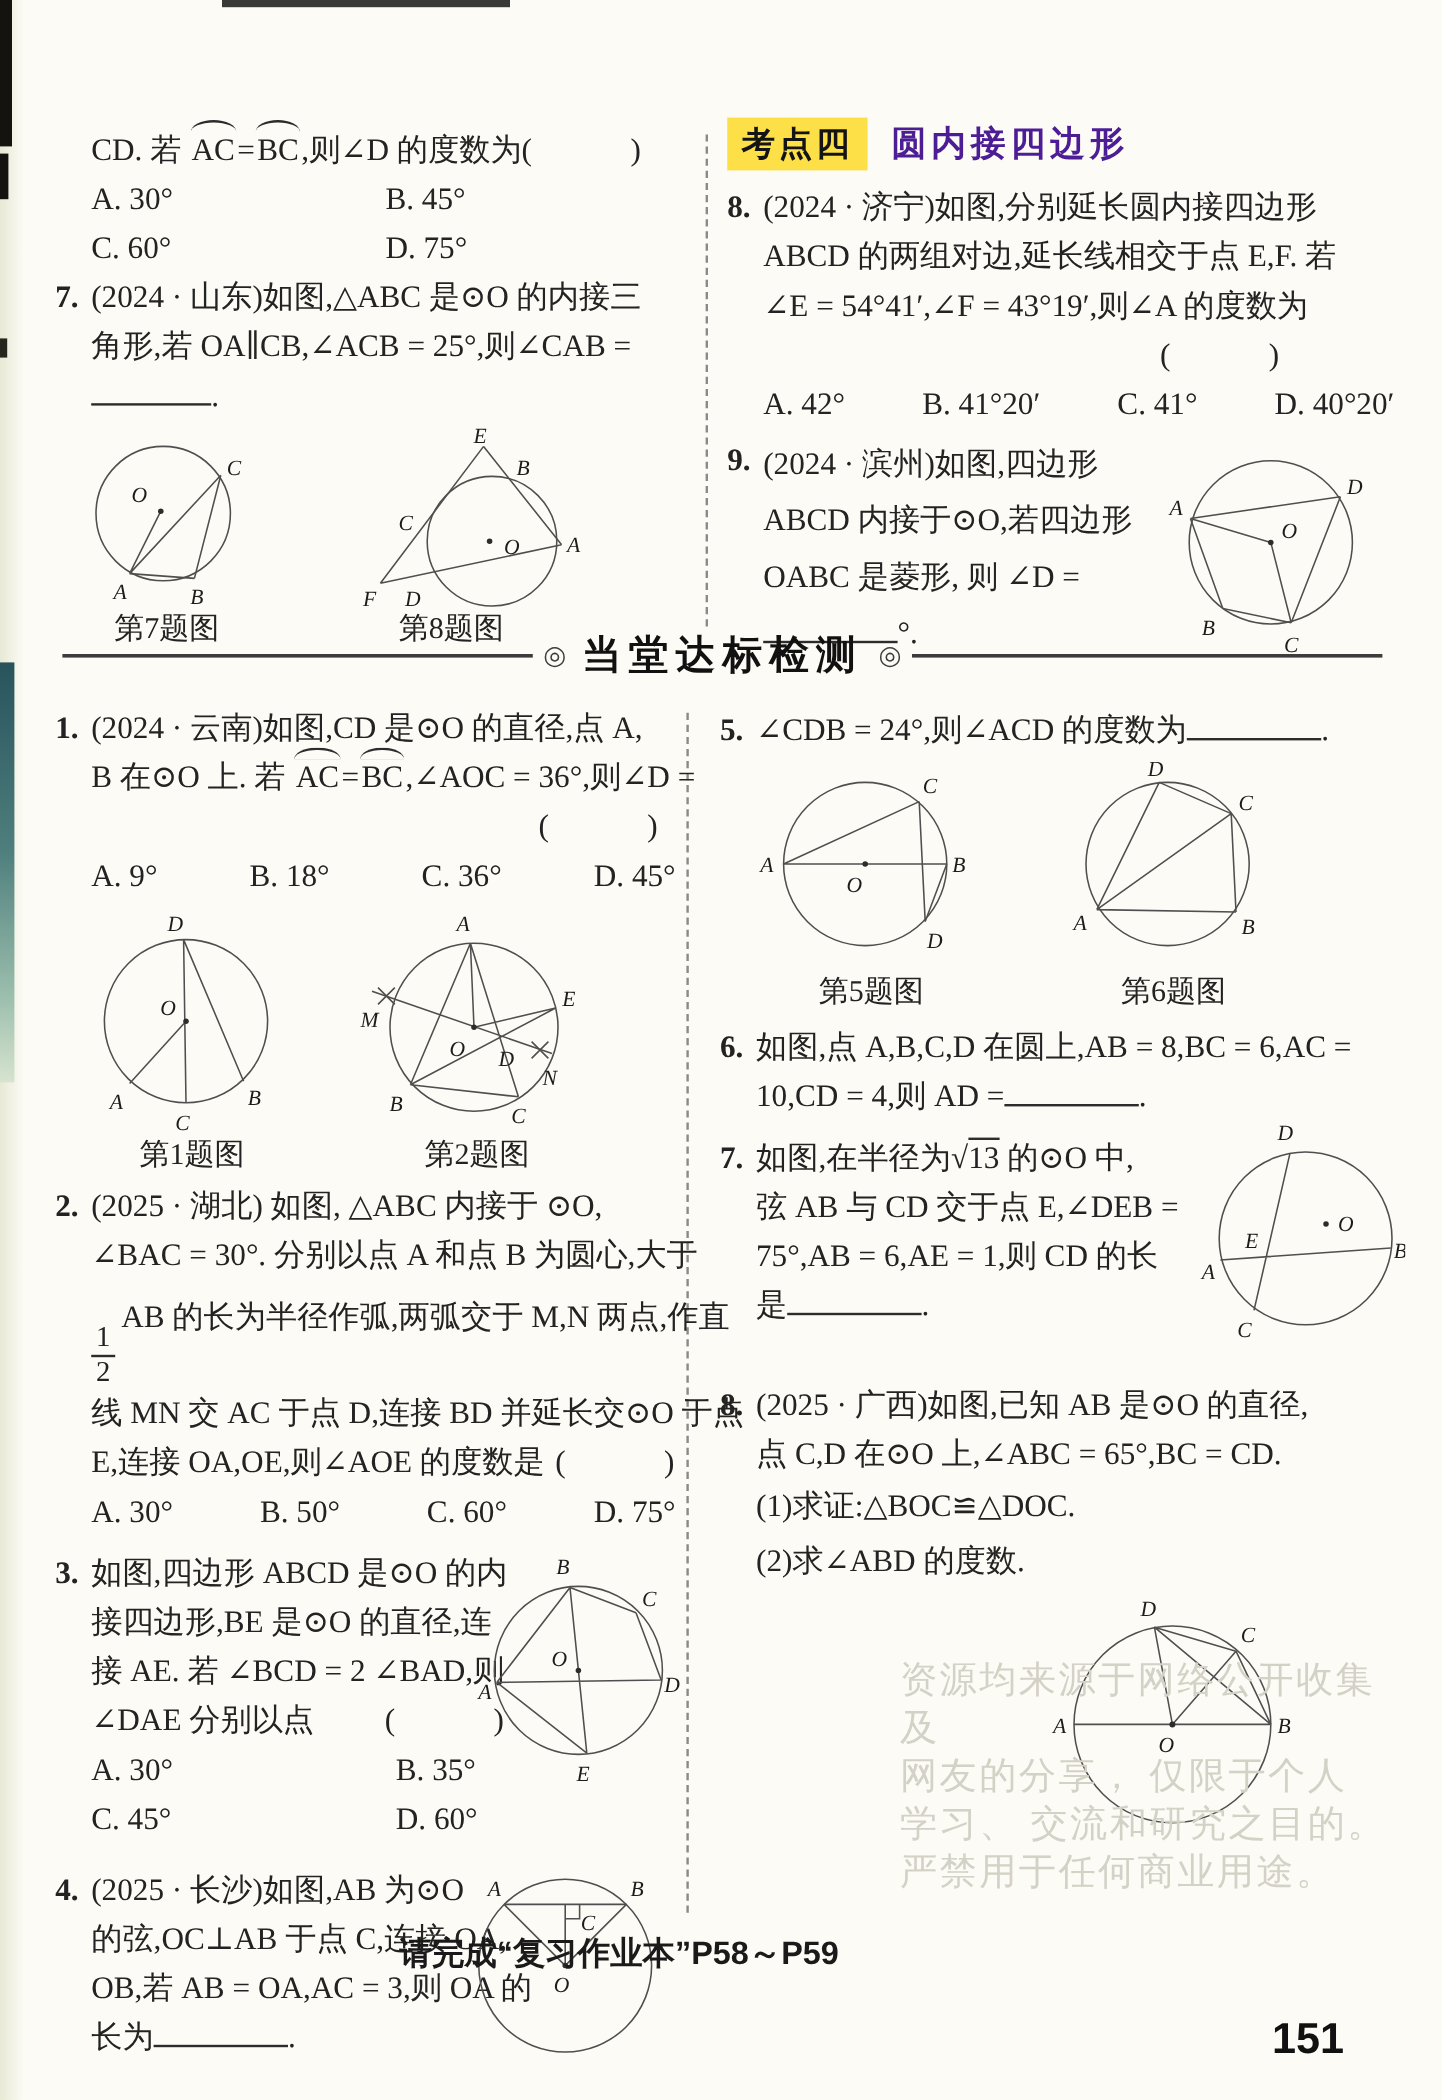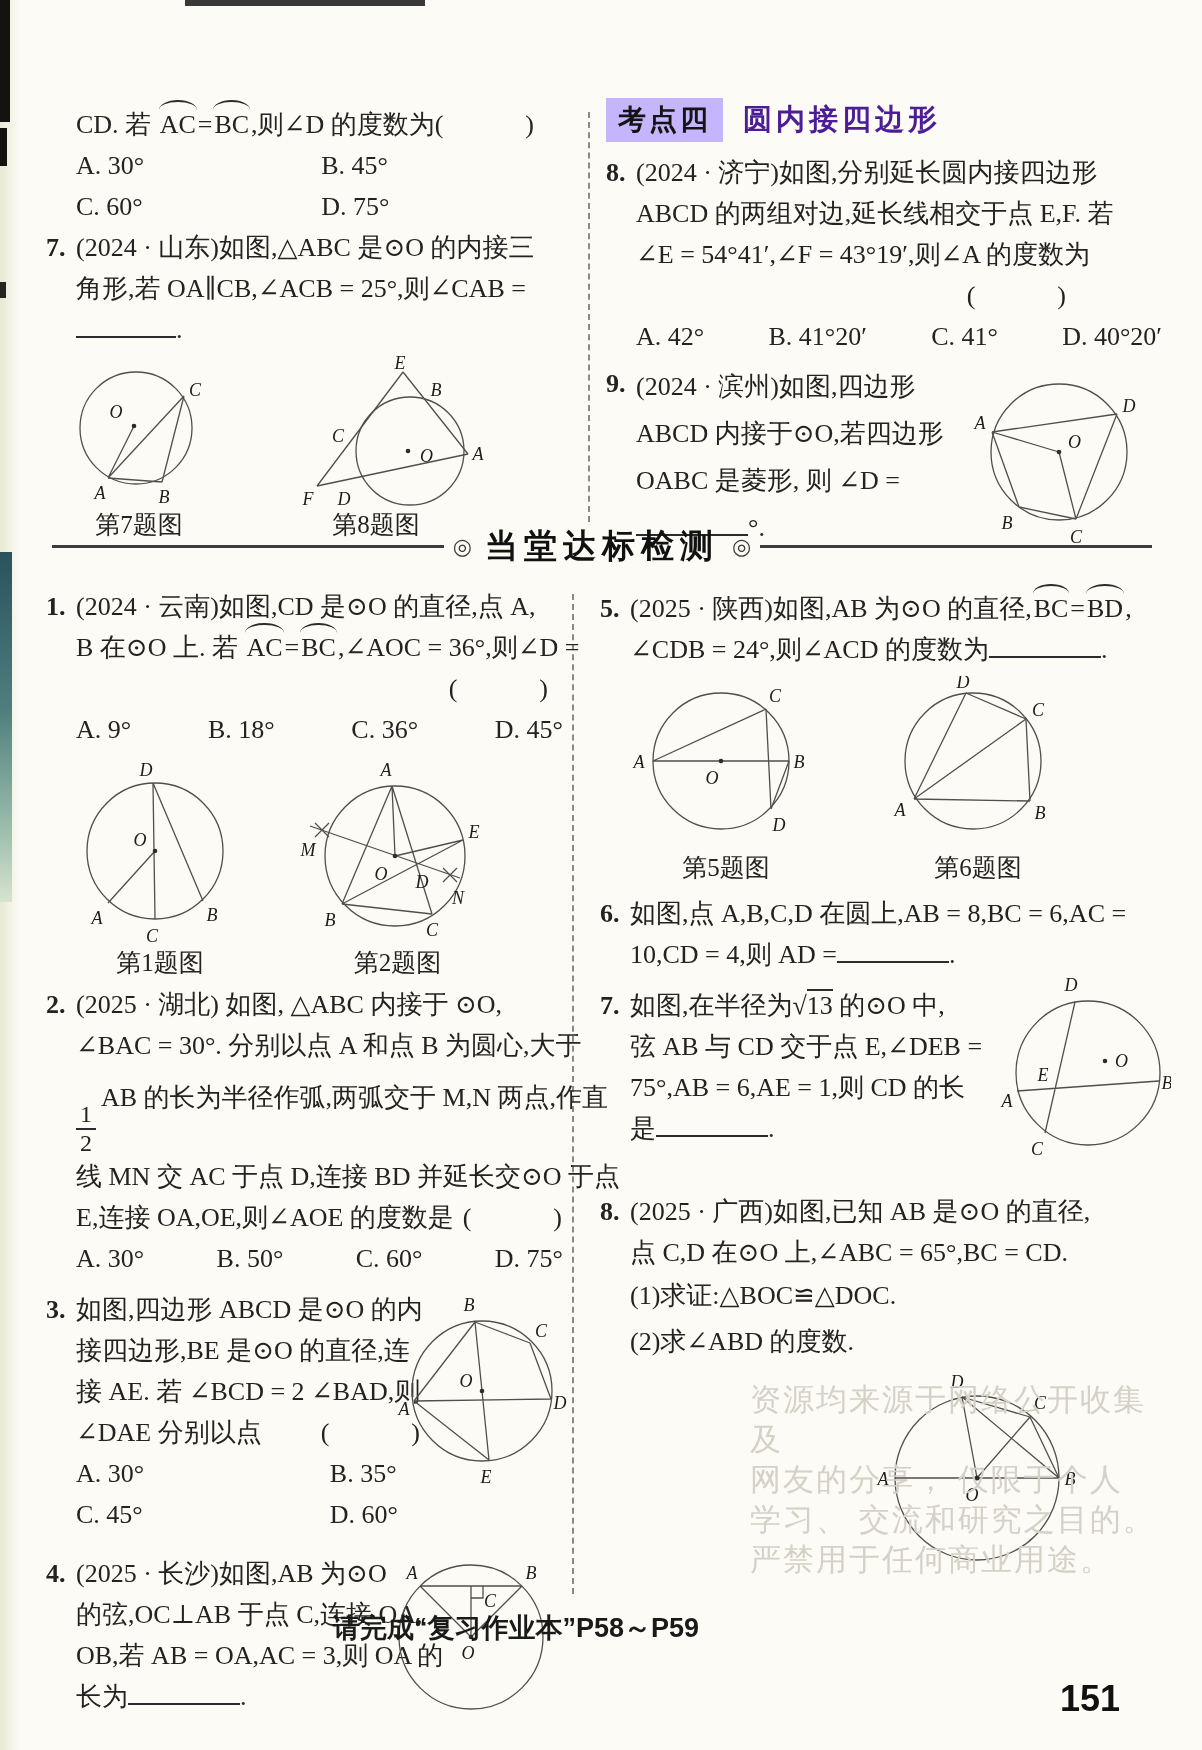--- a/index.html
+++ b/index.html
@@ -34,21 +34,21 @@
   .col{position:absolute;}
   .top-left{left:46px;top:104px;width:484px;}
   .top-right{left:606px;top:98px;width:556px;}
   .main-left{left:46px;top:586px;width:517px;}
   .main-right{left:600px;top:588px;width:565px;}
   .vdash{position:absolute;border-left:2px dashed #8a8a8a;}
   .vd1{left:588px;top:112px;height:410px;}
   .vd2{left:572px;top:594px;height:1000px;}
 
   .topic-head{display:flex;align-items:center;margin-bottom:10px;font-family:"Liberation Sans","DejaVu Sans",sans-serif;}
-  .badge{background:#c4b5fd;color:#141414;font-weight:bold;font-size:28px;padding:3px 12px;letter-spacing:3px;}
+  .badge{background:#fde047;color:#141414;font-weight:bold;font-size:28px;padding:3px 12px;letter-spacing:3px;}
   .topic-title{font-weight:bold;font-size:29px;margin-left:20px;letter-spacing:4px;color:#4c1d95;}
 
   .banner{position:absolute;left:52px;right:50px;top:524px;display:flex;align-items:center;gap:9px;}
   .banner .rule{flex:1;height:3px;background:#3d3d3d;}
   .banner .ring{font-size:22px;color:#3d3d3d;line-height:1;font-family:"DejaVu Sans",sans-serif;}
   .banner .btitle{font-family:"Liberation Sans","DejaVu Sans",sans-serif;font-weight:bold;
                   font-size:33px;letter-spacing:6px;padding:0 4px;color:#111;}
 
   .figrow{display:flex;align-items:flex-end;}
   .figbox{text-align:center;}
@@ -314,21 +314,20 @@
       <div class="line">的弦,OC⊥AB 于点 C,连接 OA,</div>
       <div class="line">OB,若 AB = OA,AC = 3,则 OA 的</div>
       <div class="line"><span>长为</span><span class="blank w110"></span><span>.</span></div>
     </div>
   </div>
 
   <div class="col main-right">
 
     <div class="prob">
       <span class="pnum">5.</span>
-      <div class="line"><span>(2025 · 陕西)如图,AB 为⊙O 的直径,</span><span class="arc">BC</span><span>=</span><span class="arc">BD</span><span>,</span></div>
       <div class="line"><span>∠CDB = 24°,则∠ACD 的度数为</span><span class="blank w110"></span><span>.</span></div>
     </div>
 
     <div class="figrow mt6" style="gap:52px;padding-left:26px">
       <div class="figbox">
         <svg width="200" height="175" viewBox="0 0 200 175">
           <g class="geo">
             <circle cx="95" cy="85" r="68"></circle>
             <path d="M27,85 L163,85 M27,85 L140,33 M140,33 L145,133 M163,85 L145,133"></path>
           </g>

